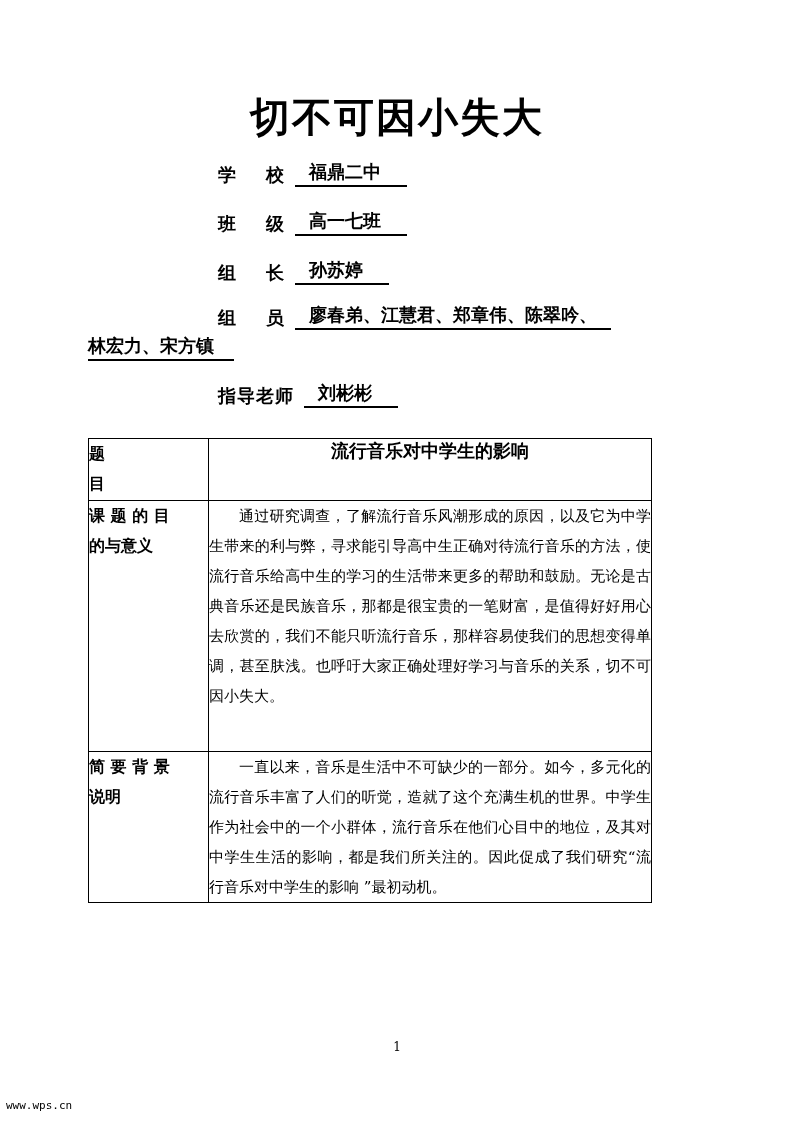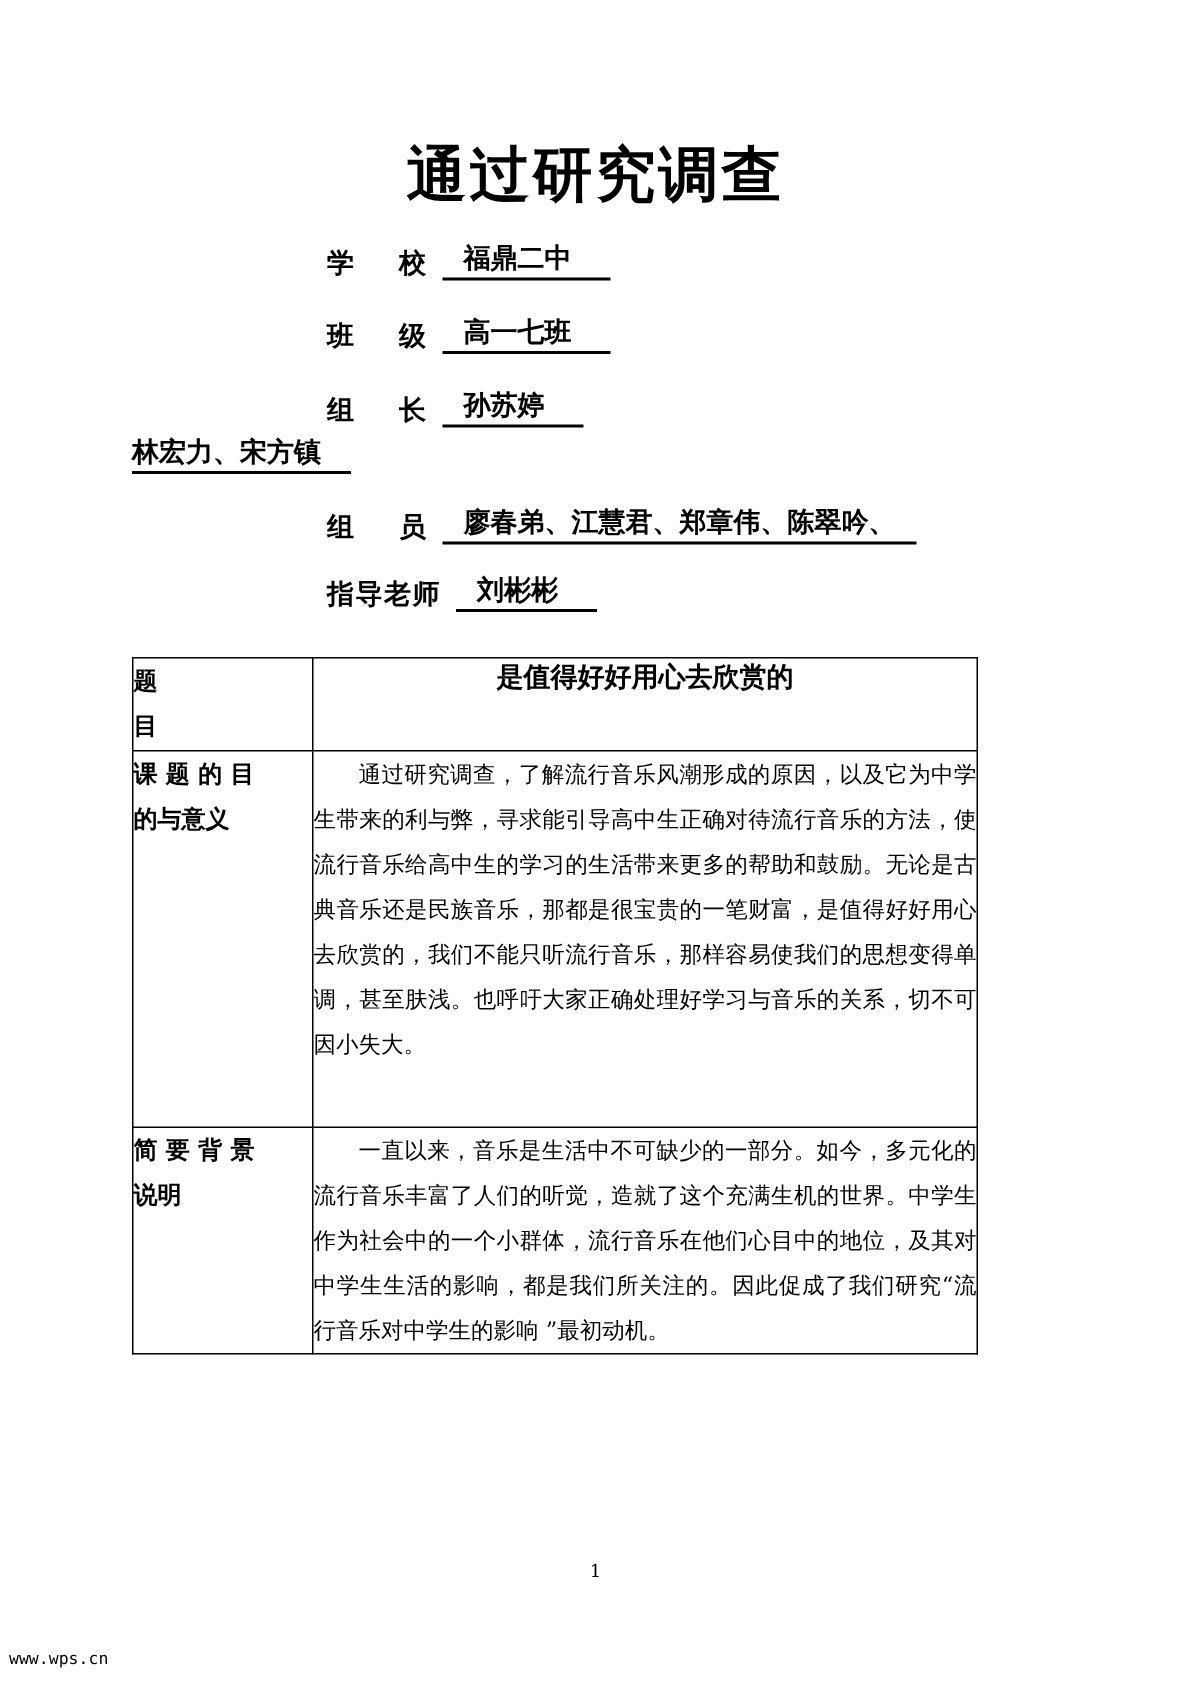--- a/index.html
+++ b/index.html
@@ -148,67 +148,67 @@
     font-size: 11px;
     font-family: "DejaVu Sans Mono", "Liberation Mono", monospace;
     color: #000000;
   }
 </style>
 </head>
 <body>
 
 <div class="page">
 
-  <div class="doc-title">通过研究调查</div>
+  <div class="doc-title">切不可因小失大</div>
 
   <div class="meta">
 
     <div class="meta-row">
       <span class="meta-label">学    校</span>
       <span class="meta-value wide">福鼎二中</span>
     </div>
 
     <div class="meta-row">
       <span class="meta-label">班    级</span>
       <span class="meta-value wide">高一七班</span>
     </div>
 
     <div class="meta-row tight">
       <span class="meta-label">组    长</span>
       <span class="meta-value wide">孙苏婷</span>
     </div>
 
-    <div class="meta-row meta-cont">
-      <span class="meta-value">林宏力、宋方镇</span>
-    </div>
-
     <div class="meta-row tight">
       <span class="meta-label">组    员</span>
       <span class="meta-value">廖春弟、江慧君、郑章伟、陈翠吟、</span>
+    </div>
+
+    <div class="meta-row meta-cont">
+      <span class="meta-value">林宏力、宋方镇</span>
     </div>
 
     <div class="meta-row teacher">
       <span class="meta-label">指导老师</span>
       <span class="meta-value wide">刘彬彬</span>
     </div>
 
   </div>
 
   <table class="report-table">
     <colgroup>
       <col class="col-label">
       <col>
     </colgroup>
     <tbody>
       <tr>
         <td class="label-cell">
           <span class="lbl-line">题</span>
           <span class="lbl-line">目</span>
         </td>
-        <td class="title-cell">是值得好好用心去欣赏的</td>
+        <td class="title-cell">流行音乐对中学生的影响</td>
       </tr>
 
       <tr>
         <td class="label-cell">
           <span class="lbl-line">课 题 的 目</span>
           <span class="lbl-line">的与意义</span>
         </td>
         <td class="body-cell tall">
           <p>通过研究调查，了解流行音乐风潮形成的原因，以及它为中学生带来的利与弊，寻求能引导高中生正确对待流行音乐的方法，使流行音乐给高中生的学习的生活带来更多的帮助和鼓励。无论是古典音乐还是民族音乐，那都是很宝贵的一笔财富，是值得好好用心去欣赏的，我们不能只听流行音乐，那样容易使我们的思想变得单调，甚至肤浅。也呼吁大家正确处理好学习与音乐的关系，切不可因小失大。</p>
         </td>

